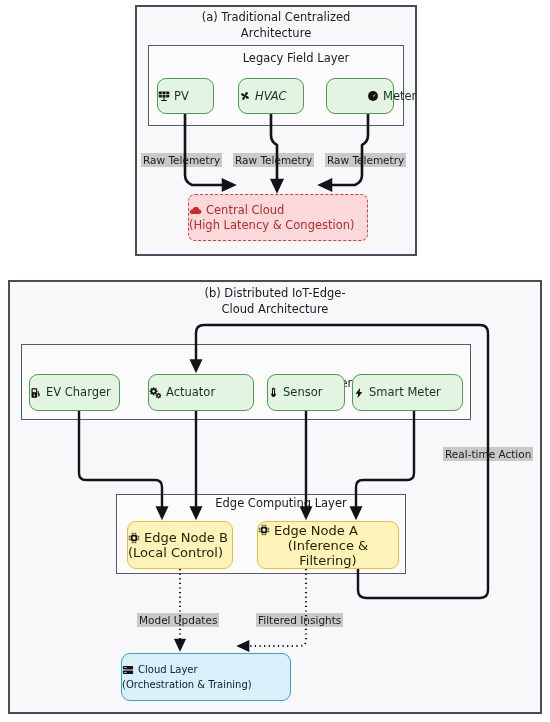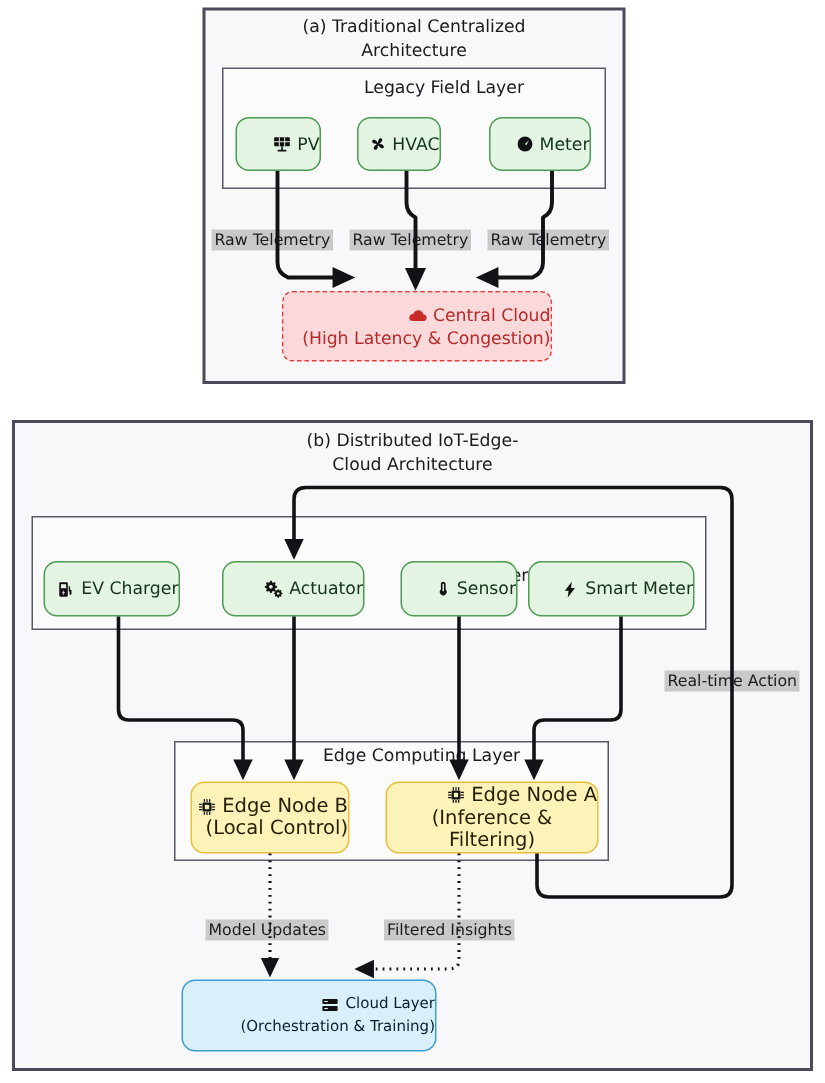--- a/index.html
+++ b/index.html
@@ -8,21 +8,21 @@
        -webkit-font-smoothing:antialiased;}
   .panel{position:absolute;background:#f8f8fa;border:2px solid #4a4a5a;
          box-sizing:border-box;}
   .panel-title{position:absolute;left:0;right:0;text-align:center;
         font-size:11.5px;color:#1b1b1f;font-weight:400;line-height:16px;}
   .layer{position:absolute;background:#fbfbfc;border:1.6px solid #595966;
          box-sizing:border-box;}
   .layer-title{position:absolute;left:0;right:0;text-align:center;
         font-size:11.5px;color:#1b1b1f;line-height:15px;padding-left:20px;}
   .node{position:absolute;box-sizing:border-box;display:flex;
-        flex-direction:column;align-items:flex-end;justify-content:center;
+        flex-direction:column;align-items:flex-start;justify-content:center;
         border-radius:9px;text-align:center;line-height:15px;}
   .node .ln{white-space:nowrap;display:flex;align-items:center;
         justify-content:center;gap:4px;}
   .green{background:#e4f4e2;border:1.7px solid #4f9a52;color:#14331a;
         font-size:11.5px;}
   .yellow{background:#fdf2b8;border:1.7px solid #e8bf3c;color:#241f05;
         font-size:13px;}
   .blue{background:#d9f0fb;border:1.7px solid #3a9ed6;color:#05202e;
         font-size:10px;}
   .pink{background:#fbd9da;border:1.7px dashed #e23b3b;color:#b52b2b;
@@ -59,38 +59,38 @@
         <line x1="5.6" y1="2" x2="5.6" y2="10"></line>
             <line x1="10.4" y1="2" x2="10.4" y2="10"></line>
         <line x1="1" y1="6" x2="15" y2="6"></line>
           </g>
         </svg>
     </span>
     <span>PV</span>
   </div>
 </div>
 
-<div class="node green" style="left:238px;top:78px;width:56px;height:36px;">
+<div class="node green" style="left:238px;top:78px;width:66px;height:36px;font-style:italic;">
   <div class="ln">
     <span class="ic">
       <svg width="12" height="12" viewBox="0 0 16 16">
           <g fill="#111">
         <path d="M8 8c0-3 0.5-5.2 2.4-5.2C12 2.8 12.4 5 10.6 6.6 9.6 7.5 8.7 7.9 8 8z"></path>
         <path d="M8 8c3 0 5.2 0.5 5.2 2.4 0 1.6-2.2 2-3.8 0.2C8.5 9.6 8.1 8.7 8 8z"></path>
         <path d="M8 8c0 3-0.5 5.2-2.4 5.2-1.6 0-2-2.2-0.2-3.8C6.4 8.5 7.3 8.1 8 8z"></path>
         <path d="M8 8c-3 0-5.2-0.5-5.2-2.4 0-1.6 2.2-2 3.8-0.2C7.5 6.4 7.9 7.3 8 8z"></path>
         <circle cx="8" cy="8" r="1.35"></circle>
           </g>
         </svg>
     </span>
     <span>HVAC</span>
   </div>
 </div>
 
-<div class="node green" style="left:326px;top:78px;width:68px;height:36px;">
+<div class="node green" style="left:326px;top:78px;width:68px;height:36px;padding-left:40px;">
   <div class="ln">
     <span class="ic">
       <svg width="12" height="12" viewBox="0 0 16 16">
         <circle cx="8" cy="8" r="6.6" fill="#111"></circle>
         <path d="M8 8 L11.4 4.9 L9.2 9.2 Z" fill="#e4f4e2"></path>
       </svg>
     </span>
     <span>Meter</span>
   </div>
 </div>
@@ -129,21 +129,21 @@
         <rect x="3.5" y="3.3" width="4.6" height="3.6" fill="#e4f4e2"></rect>
         <path d="M6.2 8.2 L4.3 11.4 H5.6 L5.1 13.6 L7.1 10.4 H5.8 Z" fill="#e4f4e2"></path>
         <path d="M10.4 5.2h1.2v2.2c0 .8.6 1.3 1.3 1.3v3.1c0 .5-.4.9-.9.9s-.9-.4-.9-.9v-2h-.7z"></path>
       </g>
         </svg>
     </span>
     <span>EV Charger</span>
   </div>
 </div>
 
-<div class="node green" style="left:148px;top:374px;width:95px;height:37px;">
+<div class="node green" style="left:148px;top:374px;width:106px;height:37px;">
   <div class="ln">
     <span class="ic">
       <svg width="13" height="13" viewBox="0 0 16 16">
           <g fill="#111">
         <path d="M6.3 1.5l.35 1.2a3.5 3.5 0 0 1 .95.4l1.1-.6.9.9-.6 1.1c.18.3.31.62.4.95l1.2.35v1.3l-1.2.35a3.5 3.5 0 0 1-.4.95l.6 1.1-.9.9-1.1-.6c-.3.18-.62.31-.95.4L6.3 11.4H5l-.35-1.2a3.5 3.5 0 0 1-.95-.4l-1.1.6-.9-.9.6-1.1a3.5 3.5 0 0 1-.4-.95L.7 7.1V5.8l1.2-.35c.09-.33.22-.65.4-.95l-.6-1.1.9-.9 1.1.6c.3-.18.62-.31.95-.4L5 1.5z"></path>
         <circle cx="5.65" cy="6.45" r="1.5" fill="#e4f4e2"></circle>
         <path d="M12.1 8.4l.25.85c.23.06.45.15.66.28l.77-.42.63.63-.42.77c.12.21.21.43.28.66l.85.25v.9l-.85.25c-.07.23-.16.45-.28.66l.42.77-.63.63-.77-.42c-.21.13-.43.22-.66.28l-.25.85h-.9l-.25-.85a2.5 2.5 0 0 1-.66-.28l-.77.42-.63-.63.42-.77a2.5 2.5 0 0 1-.28-.66l-.85-.25v-.9l.85-.25c.07-.23.16-.45.28-.66l-.42-.77.63-.63.77.42c.21-.13.43-.22.66-.28l.25-.85z"></path>
         <circle cx="11.65" cy="11.9" r="1.05" fill="#e4f4e2"></circle>
       </g>
         </svg>

